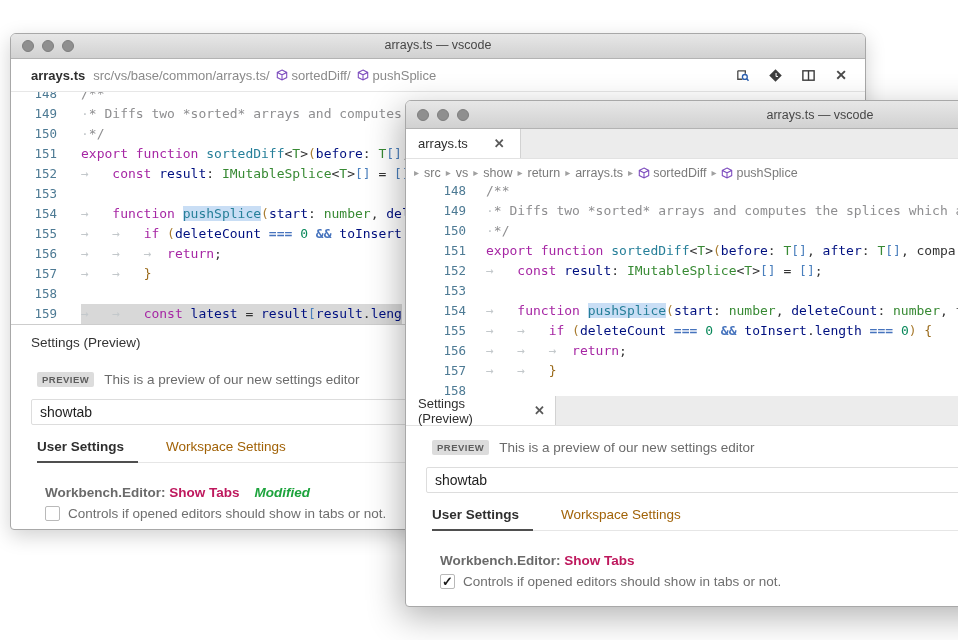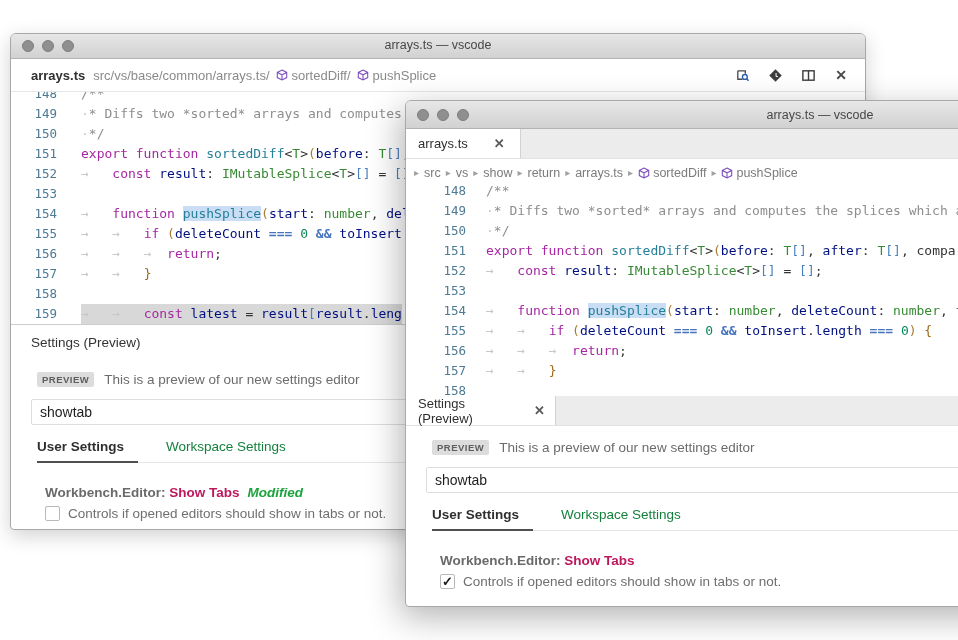--- a/index.html
+++ b/index.html
@@ -64,26 +64,26 @@
   .settings-tabbar{height:30px;background:var(--tabbar);display:flex;border-bottom:1px solid #e2e2e2;}
   .settings-body{padding:12px 20px 0 20px;background:#fff;}
   .preview-row{display:flex;align-items:center;gap:10px;margin:2px 0 12px 6px;}
   .preview-badge{background:var(--badge);color:#5d5d5d;font-size:9.5px;font-weight:700;
     letter-spacing:.5px;padding:2px 5px;border-radius:2px;}
   .preview-msg{color:#6b6b6b;font-size:13.5px;}
   .search-box{display:block;width:calc(100% - 0px);height:26px;border:1px solid #ddd;
     border-radius:2px;padding:0 8px;font-size:14px;color:#1e1e1e;outline:none;
     font-family:"Liberation Sans",sans-serif;}
   .scope-tabs{display:flex;gap:28px;margin:14px 0 0 6px;border-bottom:1px solid #e6e6e6;font-size:13.5px;}
-  .scope-tab{padding-bottom:7px;color:#15803d;cursor:pointer;}
+  .scope-tab{padding-bottom:7px;color:#a16207;cursor:pointer;}
   .scope-tab.active{color:#2f2f2f;font-weight:700;border-bottom:2px solid #4f4f4f;margin-bottom:-1px;padding-right:14px;}
   .setting-item{margin:22px 0 0 14px;}
   .setting-title{font-size:13.5px;font-weight:700;}
   .setting-cat{color:#6a6a6a;} .setting-name{color:#be185d;}
-  .modified{color:var(--green);font-style:italic;font-weight:700;margin-left:8px;text-align:right;}
+  .modified{color:var(--green);font-style:italic;font-weight:700;margin-left:15px;text-align:right;}
   .setting-ctrl{display:flex;align-items:center;gap:8px;margin-top:6px;}
   .checkbox{width:15px;height:15px;border:1px solid #b9b9b9;border-radius:2px;background:#fff;
     display:flex;align-items:center;justify-content:center;font-size:13px;font-weight:700;color:#1b1b1b;
     line-height:1;cursor:pointer;flex:none;}
   .setting-desc{color:#6f6f6f;font-size:13.5px;}
   .cube{flex:none;display:inline-block;}
 </style>
 </head>
 <body>
 

